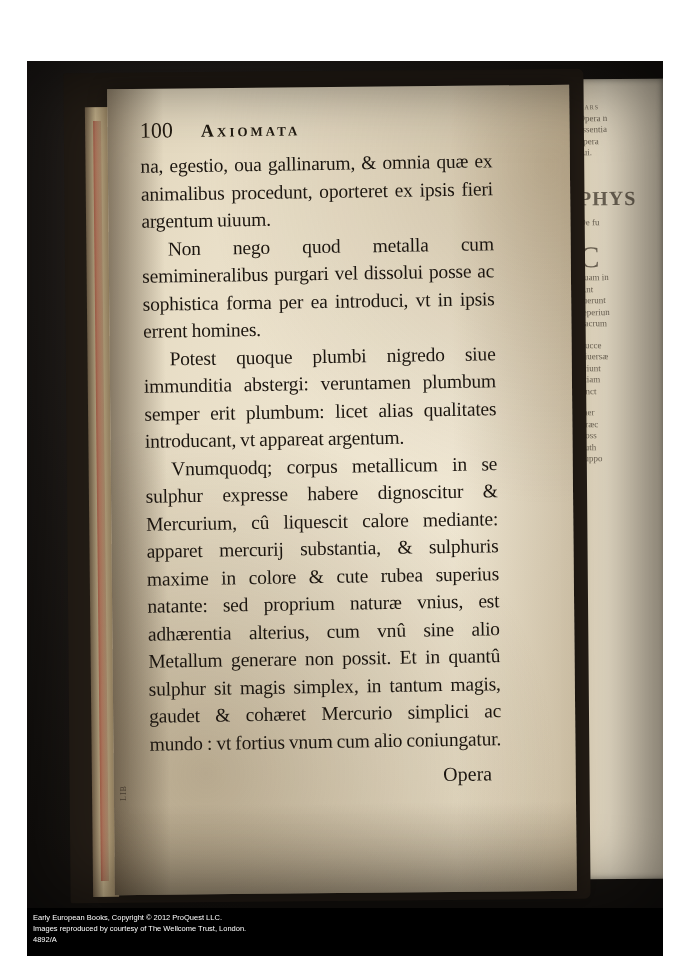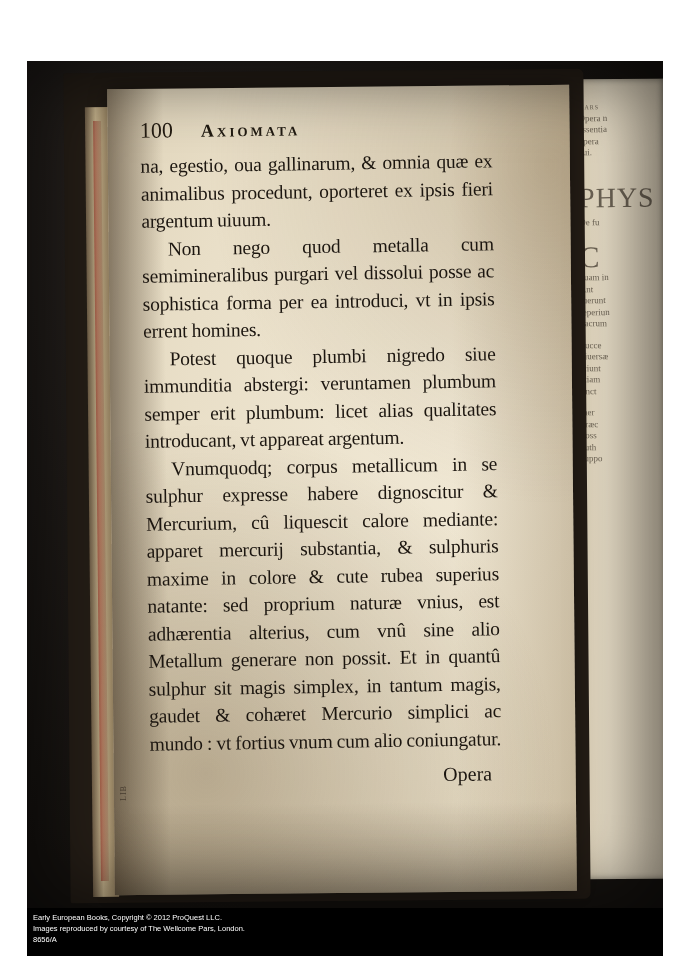--- a/index.html
+++ b/index.html
@@ -55,23 +55,24 @@
     line-height: 11.5px;
     opacity: 0.78;
     font-family: "Liberation Serif", serif;
   }
   .page-right .rhead {
     font-variant: small-caps;
     letter-spacing: 1px;
     font-size: 9px;
   }
   .page-right .rbig {
-    font-size: 28px;
+    font-size: 20px;
     line-height: 26px;
     letter-spacing: 1px;
+    font-weight: bold;
   }
   .page-right .rinit {
     font-size: 30px;
     line-height: 30px;
   }
 
   
   .cover {
     position: absolute;
     left: 40px;
@@ -294,15 +295,15 @@
       <p class="indent">Vnumquodq; corpus metallicum in se sulphur expresse habere dignoscitur &amp; Mercurium, cû liquescit calore mediante: apparet mercurij substantia, &amp; sulphuris maxime in colore &amp; cute rubea superius natante: sed proprium naturæ vnius, est adhærentia alterius, cum vnû sine alio Metallum generare non possit. Et in quantû sulphur sit magis simplex, in tantum magis, gaudet &amp; cohæret Mercurio simplici ac mundo : vt fortius vnum cum alio coniungatur.</p>
       <div class="catchword">Opera</div>
     </div>
   </div>
 
   <div class="photo-vignette"></div>
 </div>
 
 <div class="credit">
   <div>Early European Books, Copyright © 2012 ProQuest LLC.</div>
-  <div>Images reproduced by courtesy of The Wellcome Pars, London.</div>
-  <div>8656/A</div>
+  <div>Images reproduced by courtesy of The Wellcome Trust, London.</div>
+  <div>4892/A</div>
 </div>
 
 </body></html>

